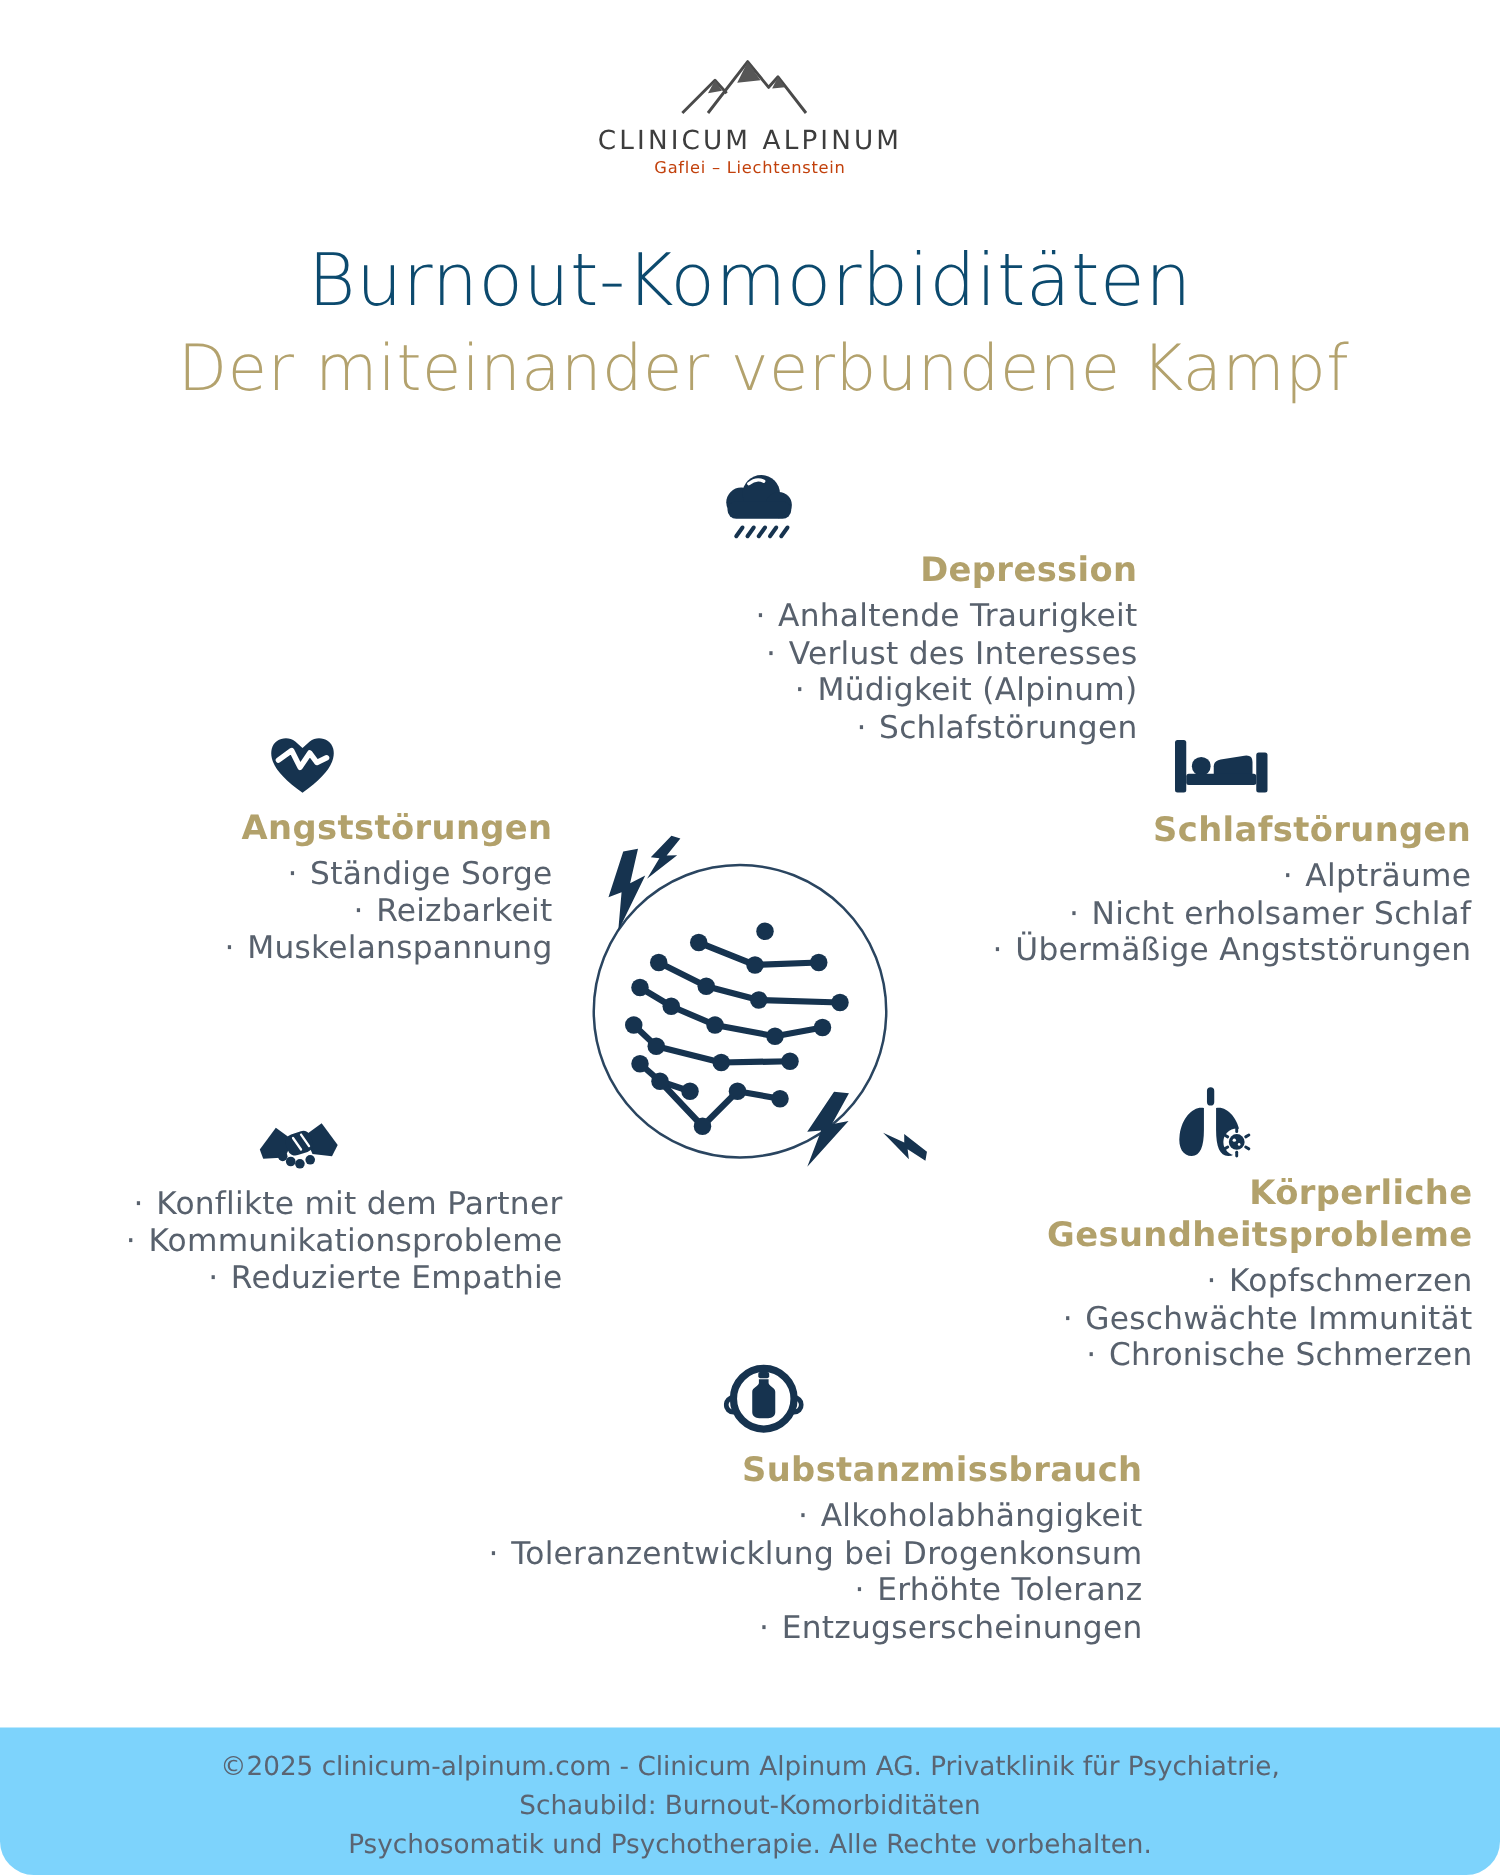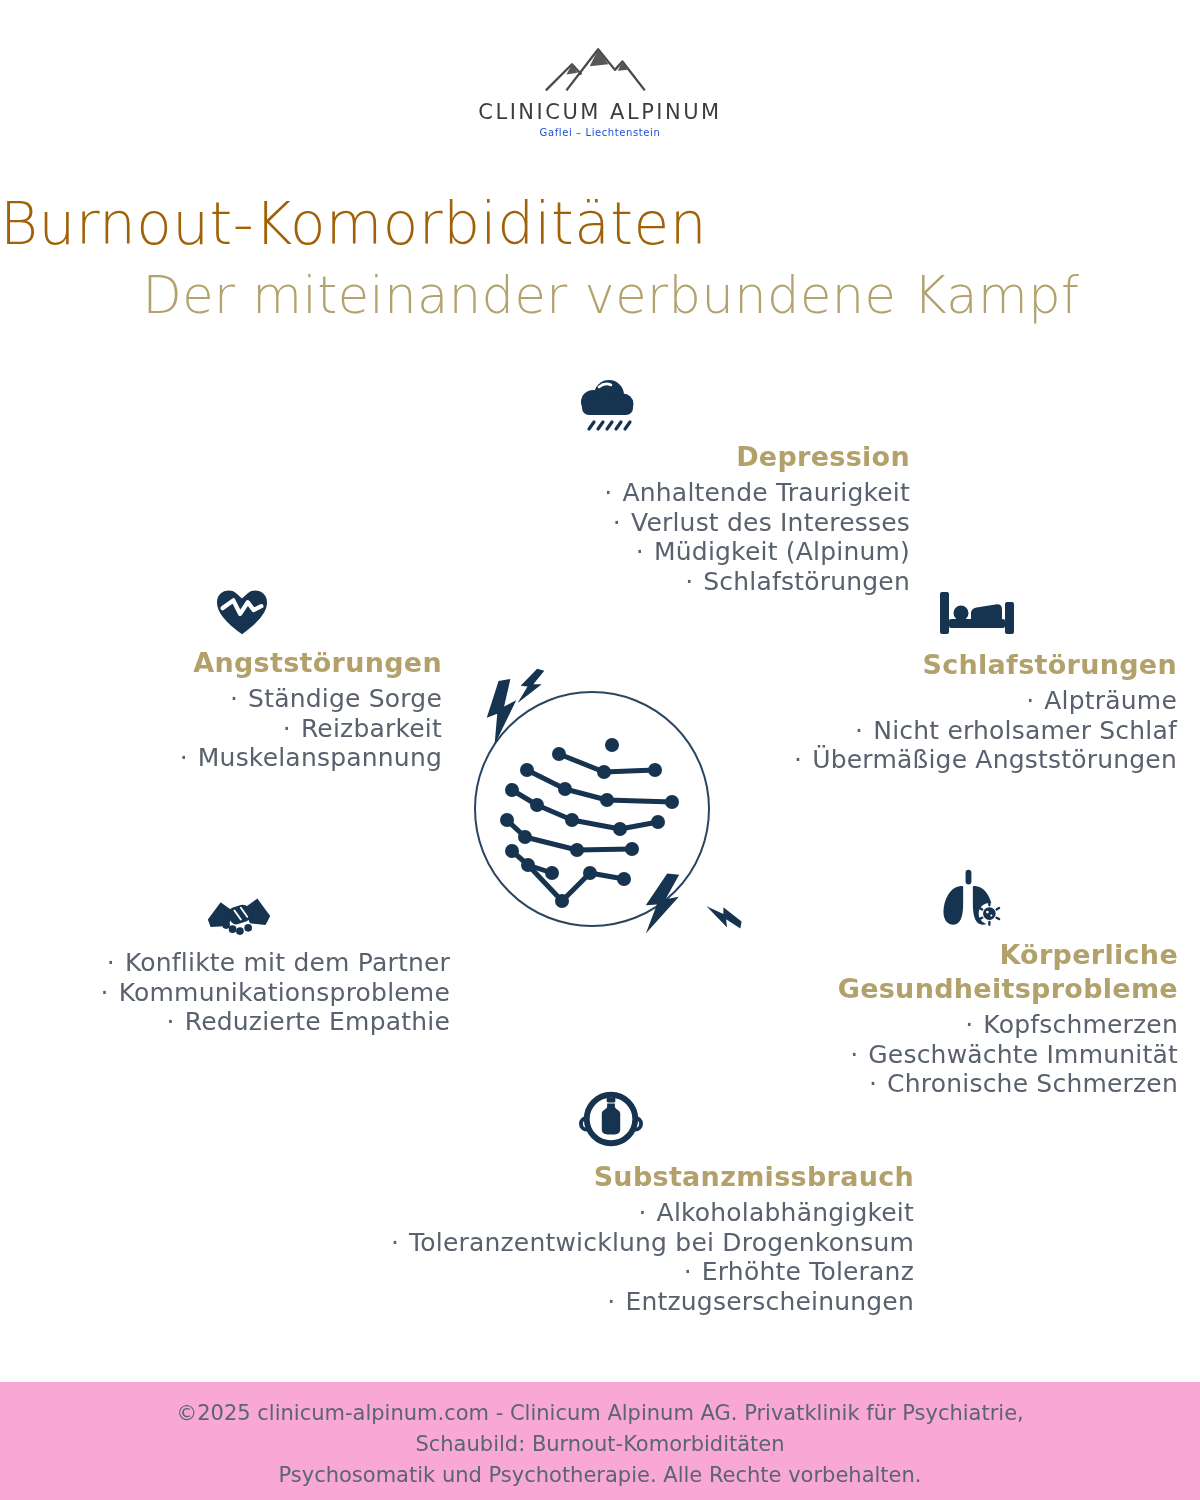--- a/index.html
+++ b/index.html
@@ -1,27 +1,27 @@
 <!DOCTYPE html>
 <html><head>
 <meta charset="utf-8">
 <style>
   html,body { margin:0; padding:0; background:#ffffff; }
   .page {
     position:relative; width:1200px; height:1500px; overflow:hidden;
-    background:#ffffff; font-family:"DejaVu Sans","Liberation Sans",sans-serif;
+    background:#ffffff; font-family:"DejaVu Sans","Liberation Sans",sans-serif;border-radius:27px;
   }
   
   .logo { position:absolute; top:40px; left:0; width:100%; text-align:center; }
   .logo-name { font-size:21px; letter-spacing:2.5px; color:#3d3d3d; margin-top:0px; font-weight:500; }
-  .logo-loc  { font-size:10px; letter-spacing:0.6px; color:#1d4ed8; margin-top:3px; }
+  .logo-loc  { font-size:13px; letter-spacing:0.6px; color:#c2410c; margin-top:3px; }
   
   .title {
-    position:absolute; top:190px; left:0; width:100%; text-align:left;
-    font-size:58px; font-weight:300; color:#a16207; letter-spacing:0.5px;
+    position:absolute; top:190px; left:0; width:100%; text-align:center;
+    font-size:58px; font-weight:300; color:#0c4a6e; letter-spacing:0.5px;
   }
   .subtitle {
     position:absolute; top:266px; left:0; width:100%; text-align:center;
     font-size:51px; font-weight:300; color:#b3a26d; letter-spacing:0.5px;padding-left:11px;
   }
   
   .section { position:absolute; text-align:right; }
   .icon-wrap { display:flex; justify-content:center; align-items:flex-end; margin-bottom:8px; }
   .section h3 {
     margin:0 0 4px 0; font-size:27px; line-height:34px; font-weight:700;
@@ -33,21 +33,21 @@
   .sec-angst        { left:42px;  top:584px;  width:400px; }
   .sec-schlaf       { left:777px; top:586px;  width:400px; }
   .sec-beziehung    { left:28px;  top:890px;  width:422px; }
   .sec-koerper      { left:758px; top:868px;  width:420px; }
   .sec-substanz     { left:308px; top:1086px; width:606px; }
   
   .center-graphic { position:absolute; left:440px; top:645px; width:315px; height:315px; }
   
   .footer {
     position:absolute; left:0; top:1382px; width:100%; height:118px;
-    background:#f9a8d4; text-align:center; color:#5a6472;
+    background:#7dd3fc; text-align:center; color:#5a6472;
   }
   .footer .fline { font-size:21px; line-height:31px; }
   .footer .fline:first-child { margin-top:16px; }
 </style>
 </head>
 <body>
 
 <div class="page">
 
   <div class="logo">

